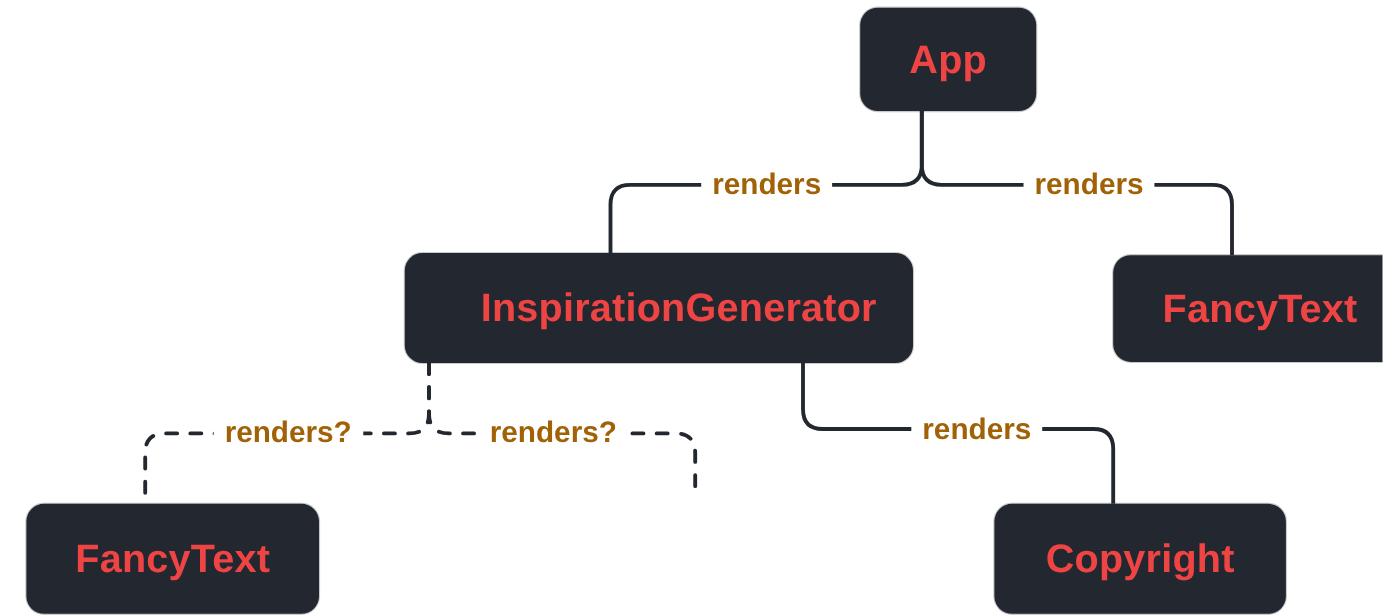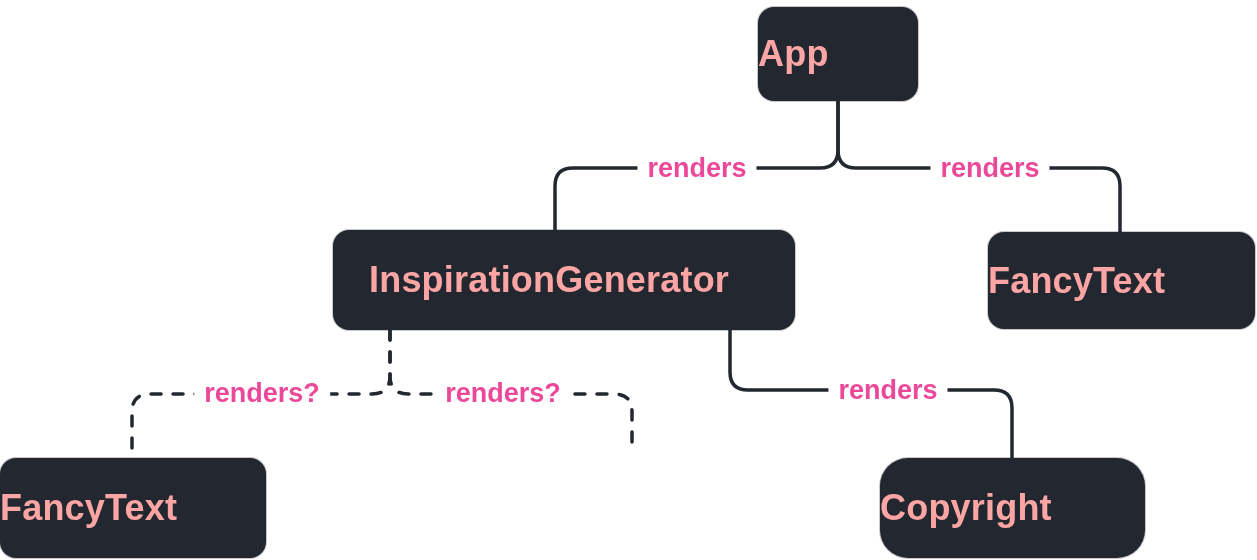--- a/index.html
+++ b/index.html
@@ -31,31 +31,33 @@
     stroke-dasharray: 10 12;
     stroke-linecap: round;
   }
   .node {
     position: absolute;
     box-sizing: border-box;
     background: #23272f;
     border-radius: 16px;
     display: flex;
     align-items: center;
-    color: #fca5a5;
+    justify-content: center;
+    color: #ef4444;
     font-size: 36px;
     font-weight: 600;
     letter-spacing: 0.2px;
     box-shadow: 0 0 0 1px rgba(35,39,47,0.25);
+    margin-left: 24px;
   }
   .edge-label {
     position: absolute;
     transform: translate(-50%, -50%);
     background: #ffffff;
-    color: #ec4899;
+    color: #a16207;
     font-size: 27px;
     font-weight: 700;
     padding: 0 10px;
     white-space: nowrap;
     line-height: 1.2;
   }
 </style>
 </head>
 <body>
 
@@ -81,30 +83,30 @@
   <div class="edge-label" style="left:262px; top:393px;">renders?</div>
 
   <div class="edge-label" style="left:503px; top:393px;">renders?</div>
 
   <div class="edge-label" style="left:888px; top:390px;">renders</div>
 
   <div class="node" style="left:758px; top:7px; width:160px; height:94px;">
     <span>App</span>
   </div>
 
-  <div class="node" style="left:333px; top:230px; width:462px; height:100px;padding-left:36px;">
+  <div class="node" style="left:344px; top:230px; width:462px; height:100px;padding-left:36px;">
     <span>InspirationGenerator</span>
   </div>
 
   <div class="node" style="left:988px; top:232px; width:267px; height:97px;">
     <span>FancyText</span>
   </div>
 
   <div class="node" style="left:0px; top:458px; width:266px; height:100px;">
     <span>FancyText</span>
   </div>
 
 
-  <div class="node" style="left:880px; top:458px; width:265px; height:100px;border-radius:28px;">
+  <div class="node" style="left:880px; top:458px; width:265px; height:100px;">
     <span>Copyright</span>
   </div>
 
 </div>
 
 </body></html>

